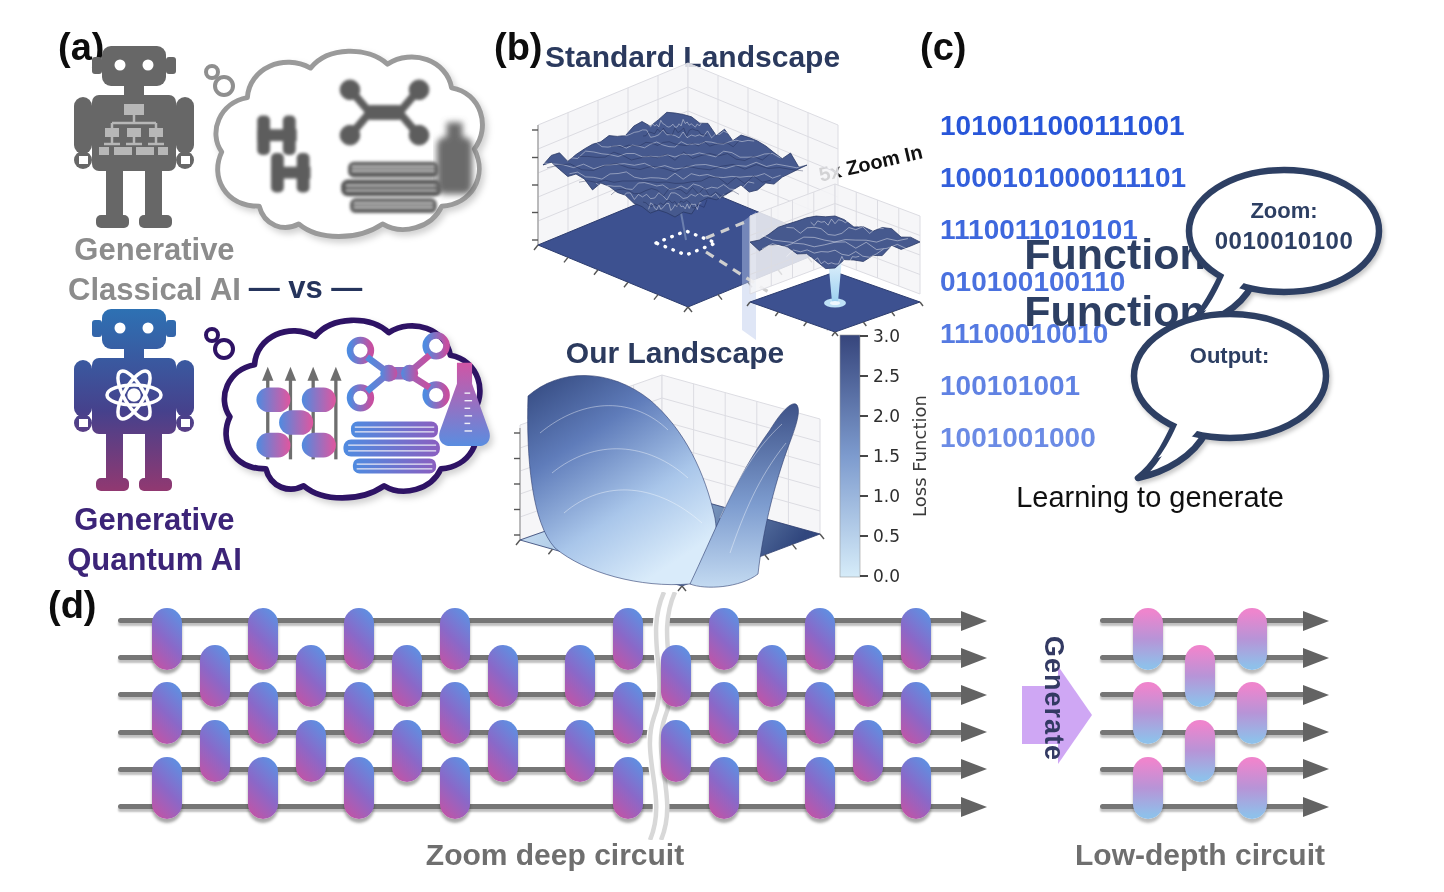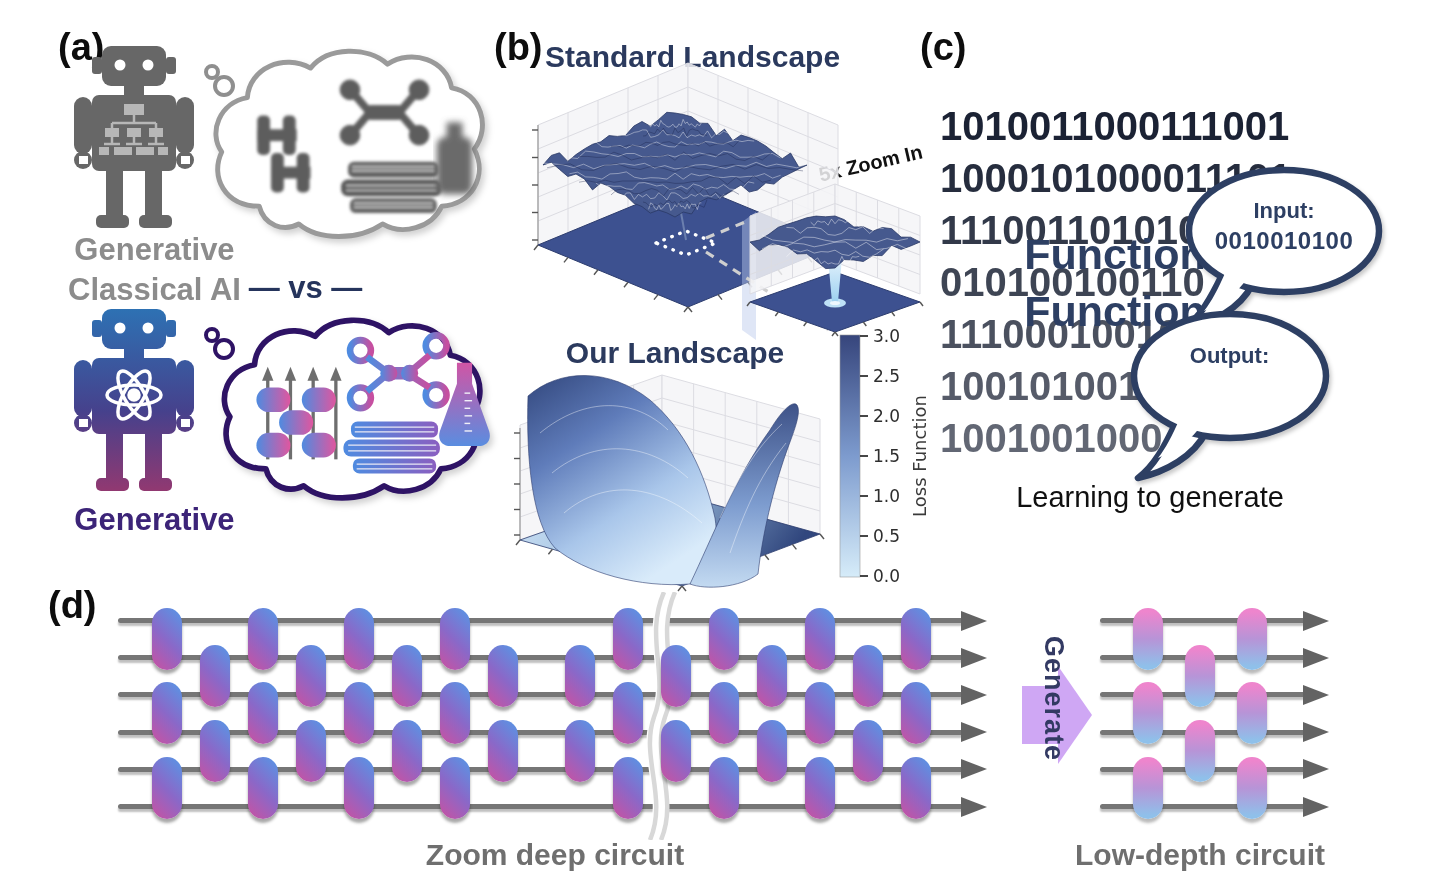--- a/index.html
+++ b/index.html
@@ -6,21 +6,21 @@
   .figure{position:relative;width:1444px;height:892px;background:#fff;
           font-family:"Liberation Sans",sans-serif;overflow:hidden;}
   .abs{position:absolute;}
   .panel-label{font-size:38px;font-weight:800;color:#0d0d0d;}
   .sec-title{font-size:30px;font-weight:700;color:#2b3a5e;text-align:center;white-space:nowrap;}
   .name-classical{font-size:31px;font-weight:800;color:#8c8c8c;line-height:40px;text-align:center;}
   .name-quantum{font-size:31px;font-weight:800;color:#3c2478;line-height:40px;text-align:center;}
   .vs{font-size:31px;font-weight:800;color:#25345c;text-align:center;}
   .zoom-label{font-size:20px;font-weight:700;color:#111;transform:rotate(-13deg);white-space:nowrap;}
   .binary-rows{width:440px;}
-  .binary-row{font-size:40px;font-weight:700;color:#0f172a;line-height:52px;
+  .binary-row{font-size:28px;font-weight:700;color:#1d4ed8;line-height:52px;
               letter-spacing:0px;white-space:nowrap;}
   .training{font-size:43px;font-weight:800;color:#2d3f63;line-height:57px;text-align:center;}
   .bubble{filter:drop-shadow(2px 3px 2px rgba(0,0,0,0.22));}
   .bubble-text{position:absolute;width:100%;text-align:center;color:#2d3f63;font-weight:800;}
   .bubble-title{font-size:22px;line-height:28px;}
   .bubble-value{font-size:24px;line-height:32px;letter-spacing:0.5px;}
   .caption-black{font-size:29px;color:#101010;line-height:39px;text-align:center;}
   .gray-caption{font-size:30px;font-weight:800;color:#6f6f6f;text-align:center;white-space:nowrap;}
   .wire{position:absolute;height:5px;background:#767676;border-radius:3px;
         box-shadow:0 3px 2px rgba(0,0,0,0.25);z-index:1;}
@@ -261,20 +261,21 @@
         <line x1="270" y1="106" x2="276" y2="106"></line>
           <line x1="270" y1="114" x2="278" y2="114"></line>
         <line x1="270" y1="122" x2="276" y2="122"></line>
           <line x1="270" y1="130" x2="278" y2="130"></line>
       </g>
     </g>
   </svg>
 
   <div class="abs name-quantum" style="left:52px;top:500px;width:205px;">
     <div>Generative</div>
+    <div>Quantum AI</div>
   </div>
 
   <div class="abs panel-label" style="left:494px;top:26px;">(b)</div>
   <div class="abs sec-title" style="left:545px;top:40px;width:290px;">Standard Landscape</div>
   <div class="abs sec-title" style="left:545px;top:336px;width:260px;">Our Landscape</div>
   <div class="abs zoom-label" style="left:818px;top:152px;">5x Zoom In</div>
 
   <svg class="abs" style="left:488px;top:40px;" width="470" height="560" viewBox="0 0 470 560">
     <defs>
       <linearGradient id="cbGrad" x1="0" y1="0" x2="0" y2="1">
@@ -511,21 +512,21 @@
     <div>Function</div>
   </div>
 
   <div class="abs" style="left:1178px;top:165px;width:212px;height:175px;">
     <svg class="bubble" width="212" height="175" viewBox="0 0 212 175">
       <path d="M 45,108 C 32,135 22,152 6,164 C 34,158 62,144 74,120 Z" fill="#fff" stroke="#2d3f63" stroke-width="6.5" stroke-linejoin="round"></path>
       <ellipse cx="106" cy="66" rx="95" ry="61" fill="#fff" stroke="#2d3f63" stroke-width="6.5"></ellipse>
       <path d="M 48,106 C 40,124 34,136 26,146 C 44,138 60,128 70,112 Z" fill="#fff"></path>
     </svg>
     <div class="bubble-text" style="top:32px;">
-      <div class="bubble-title">Input:</div>
+      <div class="bubble-title">Zoom:</div>
       <div class="bubble-value">0010010100</div>
     </div>
   </div>
 
   <div class="abs" style="left:1122px;top:308px;width:215px;height:180px;">
     <svg class="bubble" width="215" height="180" viewBox="0 0 215 180">
       <path d="M 55,112 C 42,140 32,158 16,170 C 44,164 72,148 84,124 Z" fill="#fff" stroke="#2d3f63" stroke-width="6.5" stroke-linejoin="round"></path>
       <ellipse cx="108" cy="68" rx="96" ry="62" fill="#fff" stroke="#2d3f63" stroke-width="6.5"></ellipse>
       <path d="M 58,110 C 50,128 44,140 36,150 C 54,142 70,132 80,116 Z" fill="#fff"></path>
     </svg>

